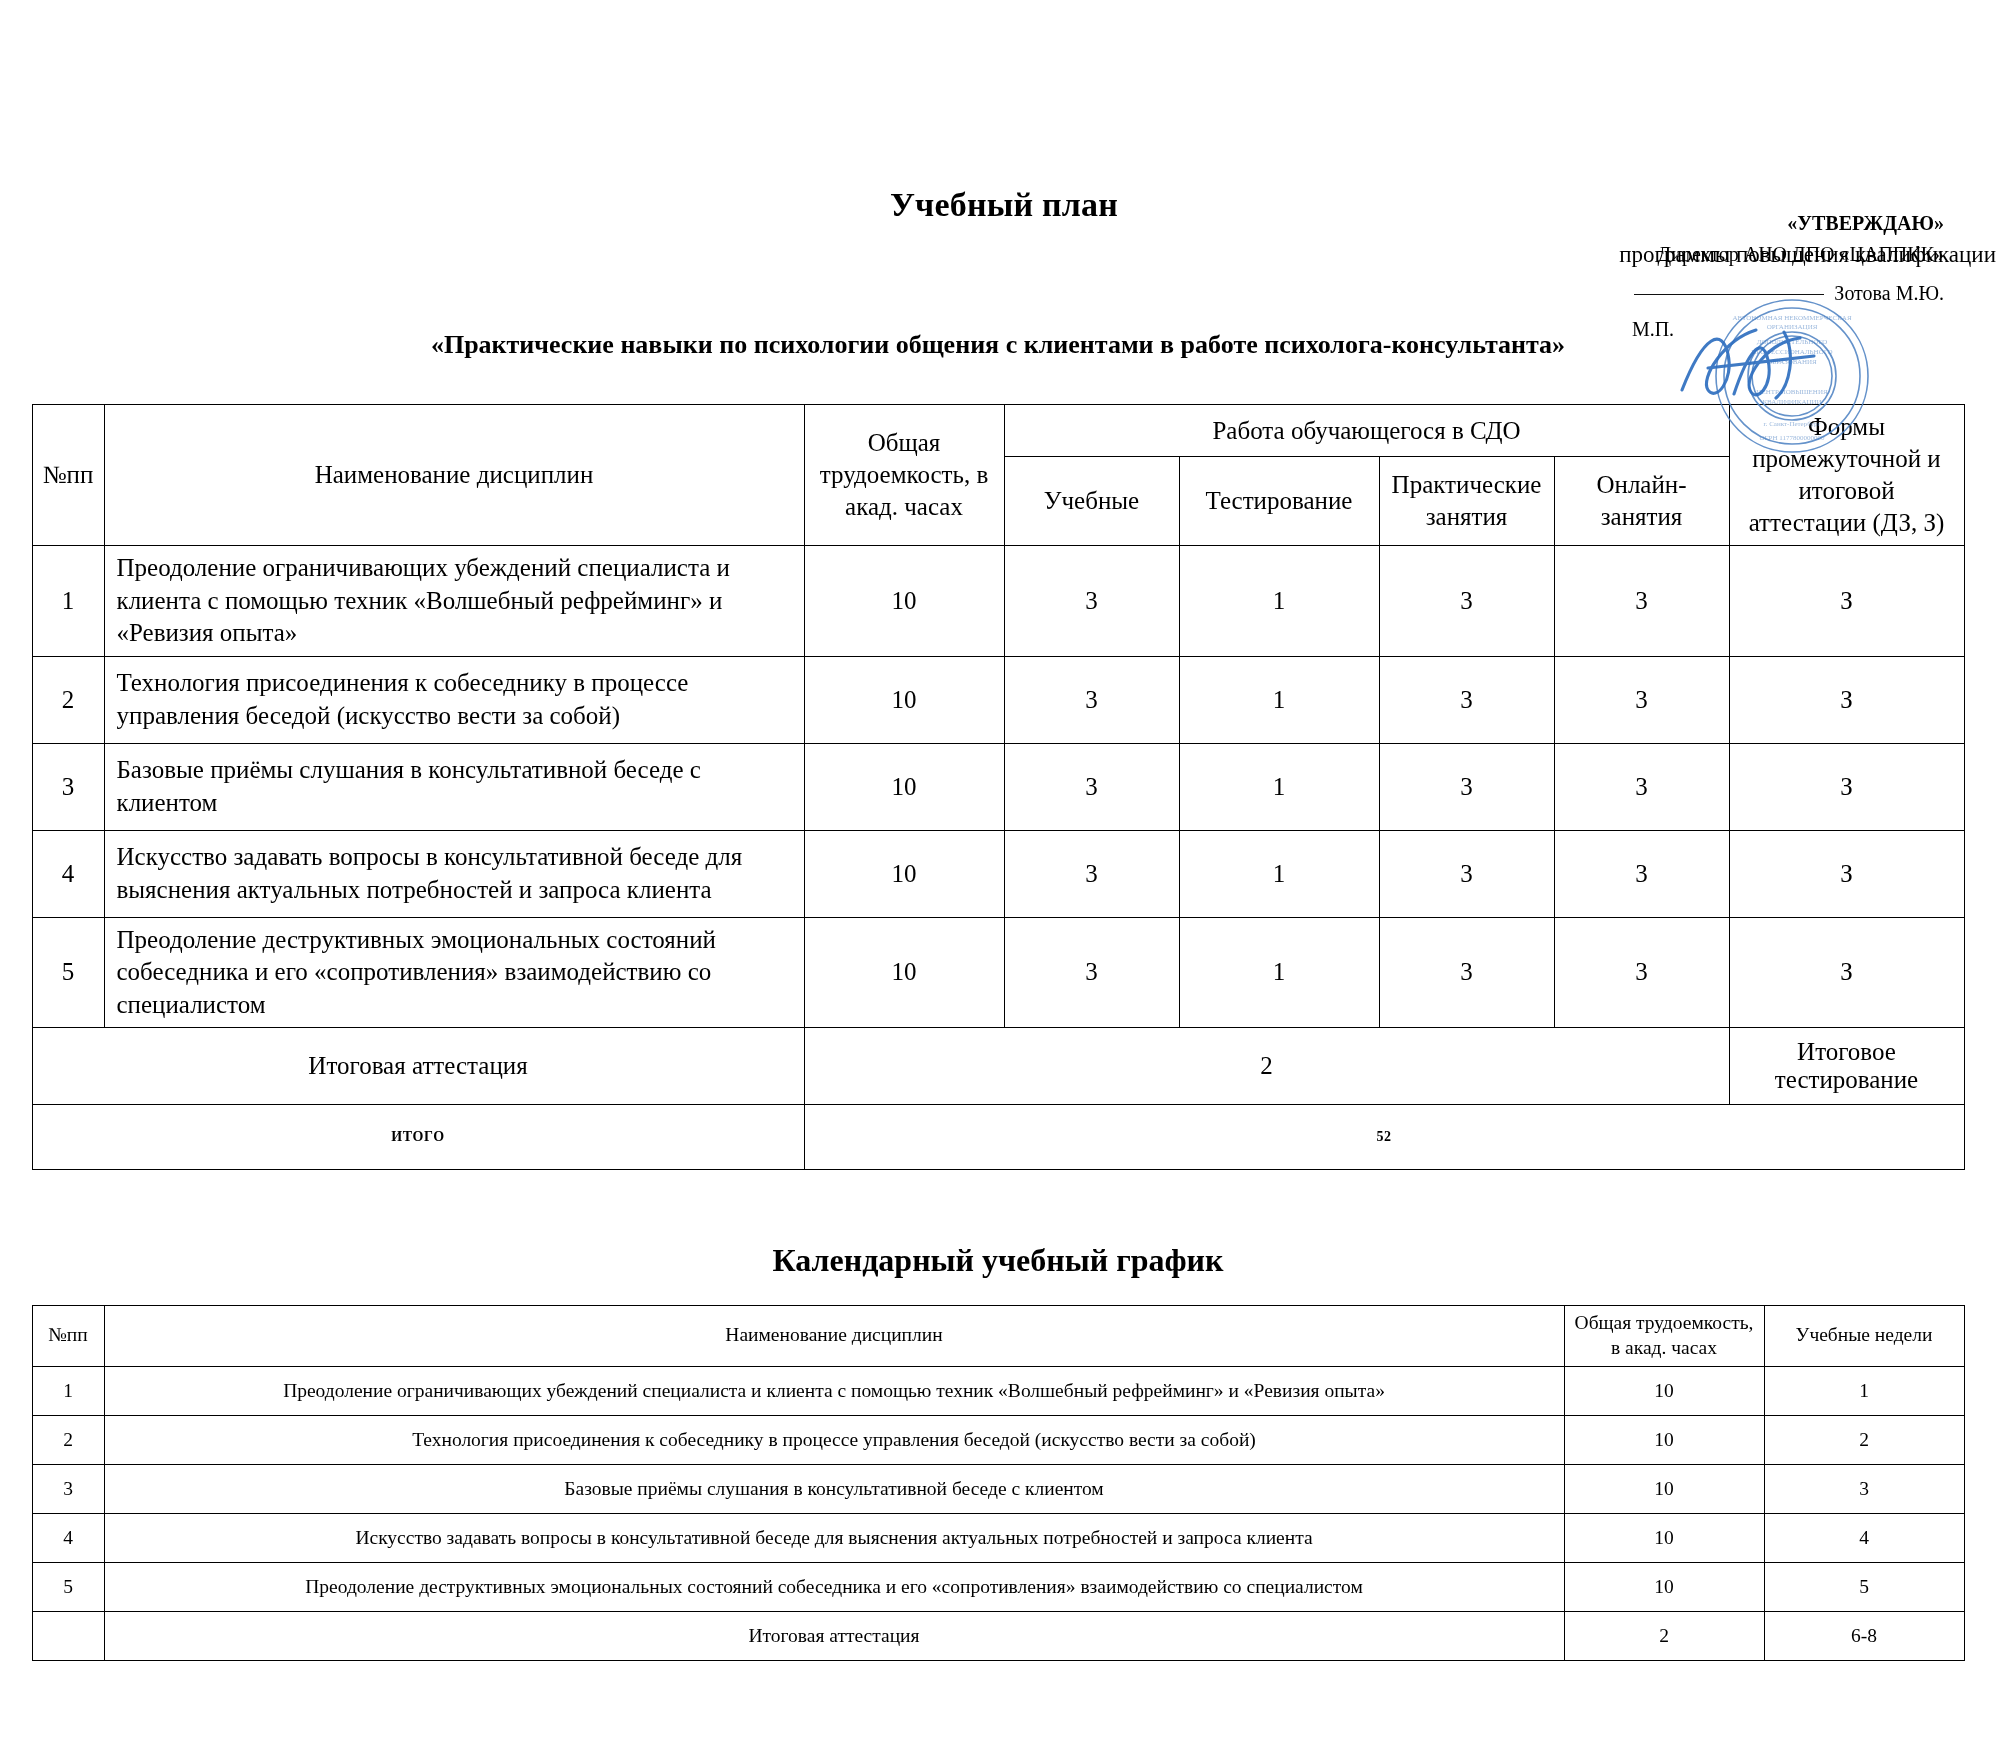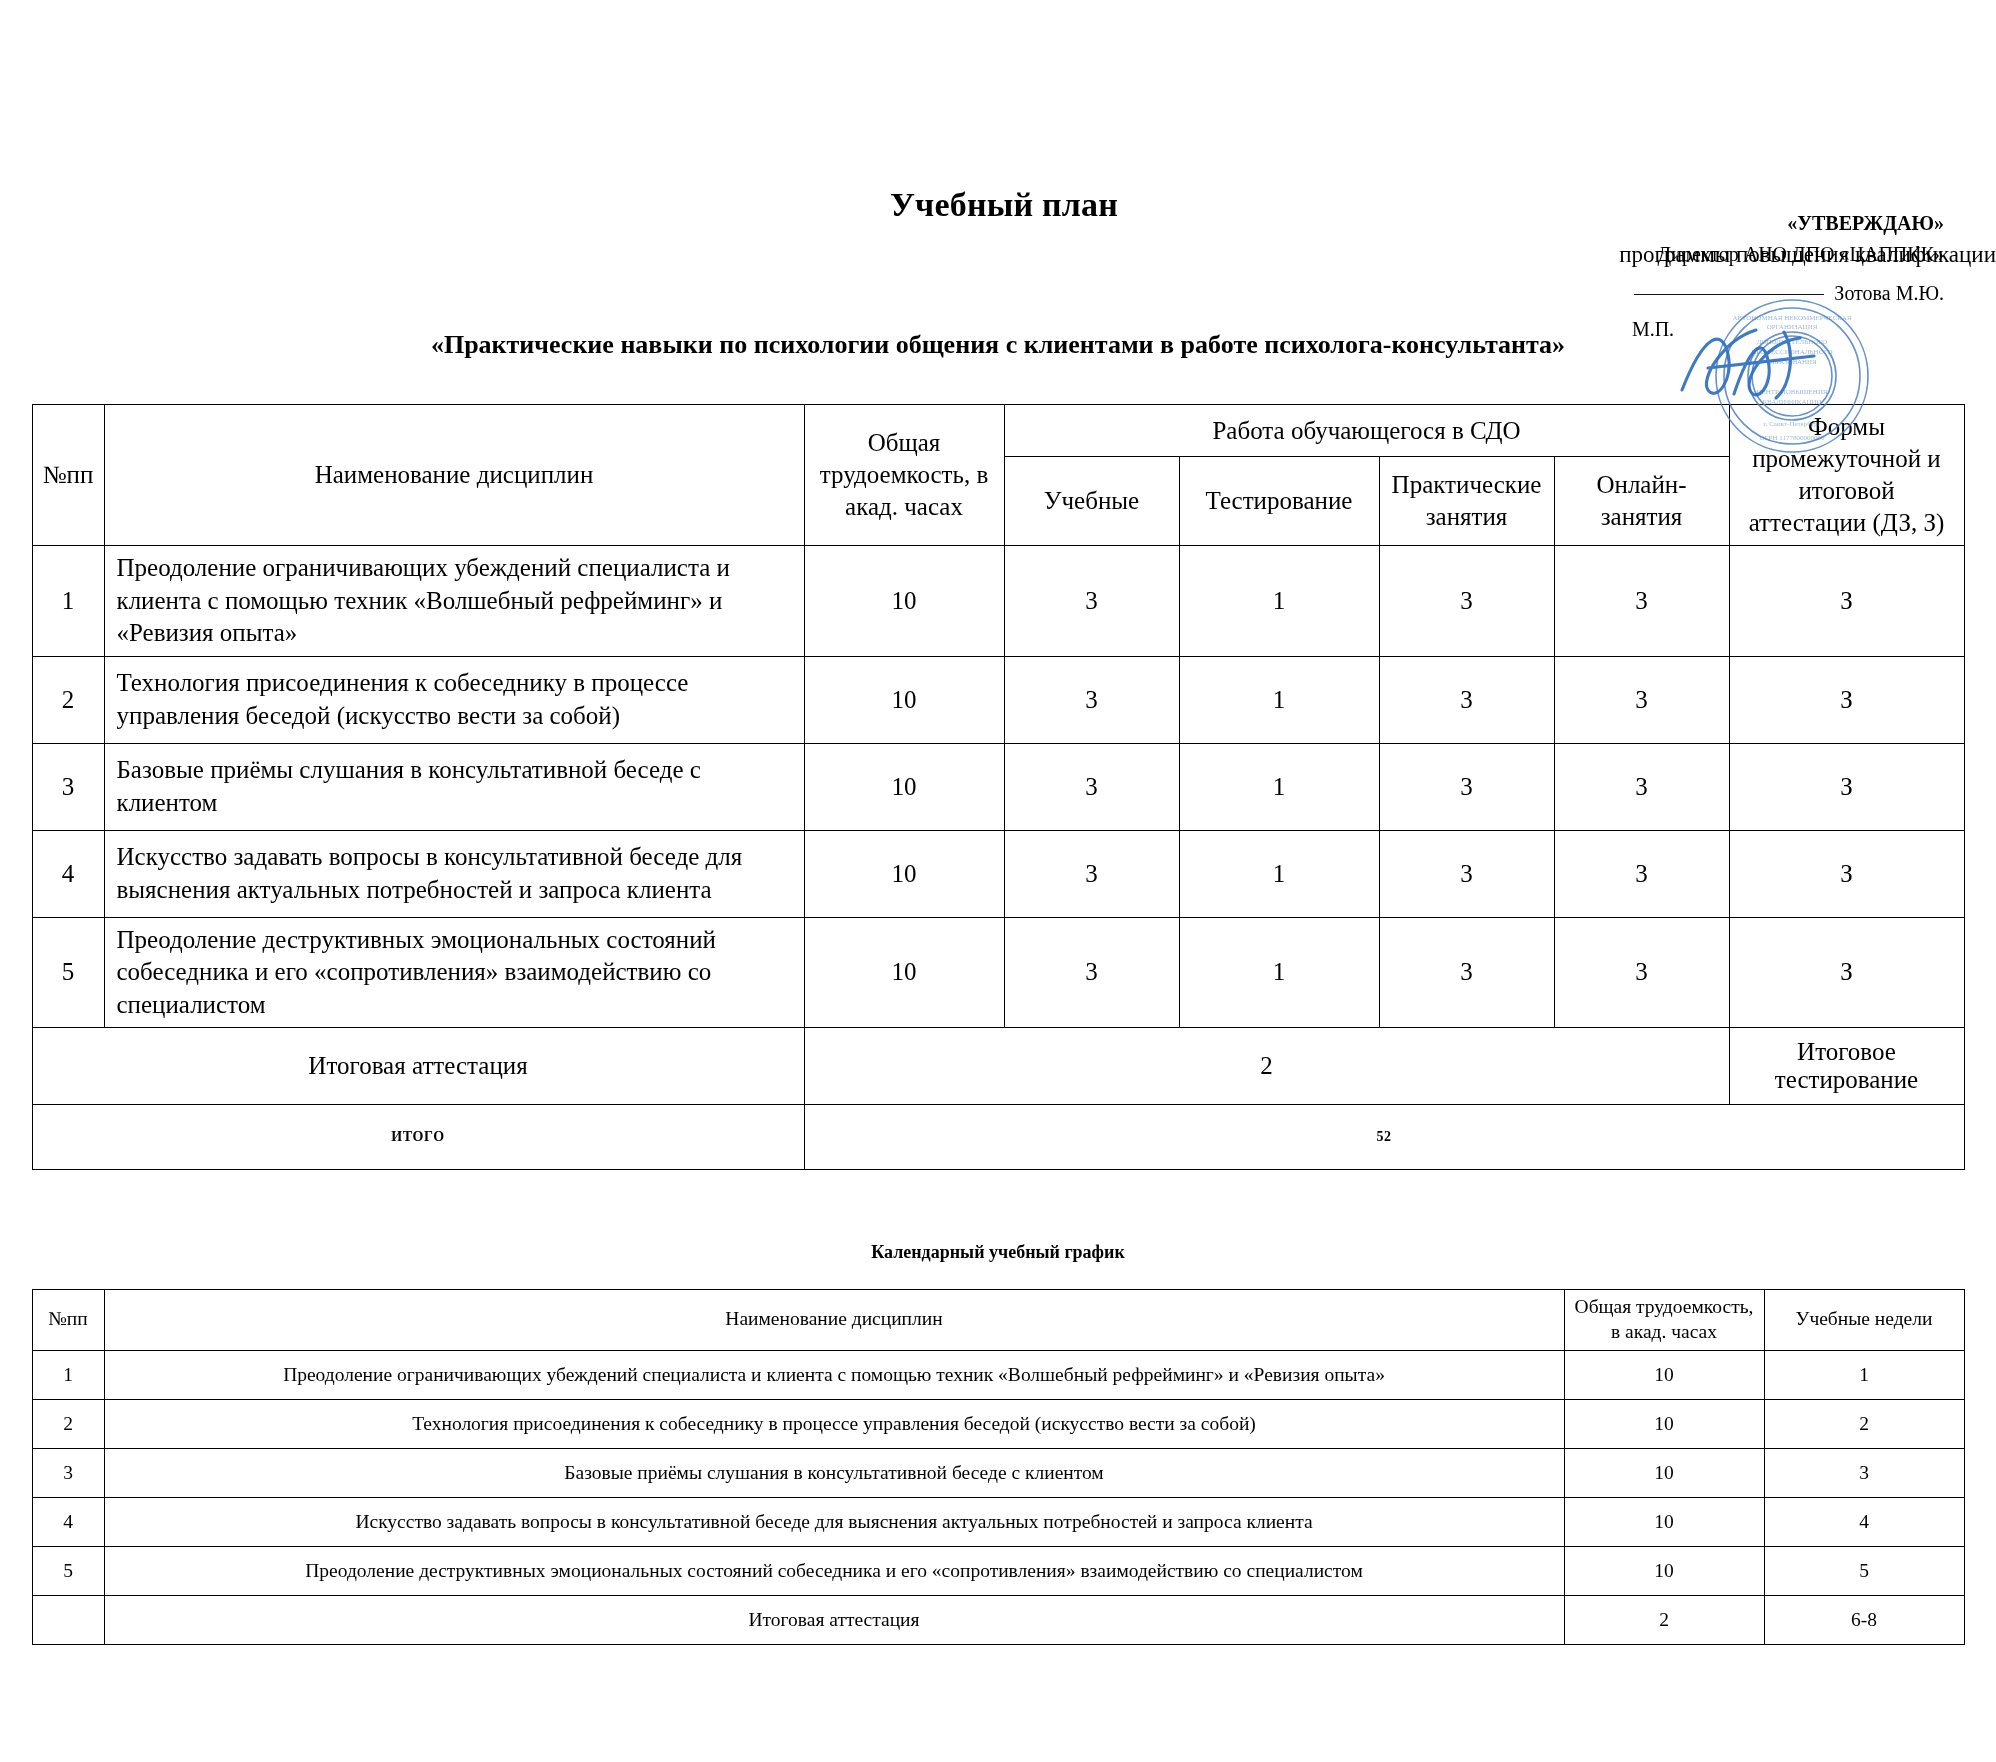--- a/index.html
+++ b/index.html
@@ -130,21 +130,21 @@
   }
   .t1 td.total {
     text-align: center;
     font-weight: bold;
     font-size: 14px;
     letter-spacing: .6px;
   }
 
   .cal-title {
     text-align: center;
-    font-size: 18px;
+    font-size: 32px;
     font-weight: bold;
     margin: 72px 0 0 0;
   }
   .t2 {
     width: 1932px;
     margin: 26px auto 0 auto;
   }
   .t2 th, .t2 td {
     border: 1.3px solid #000;
     font-size: 19.5px;

